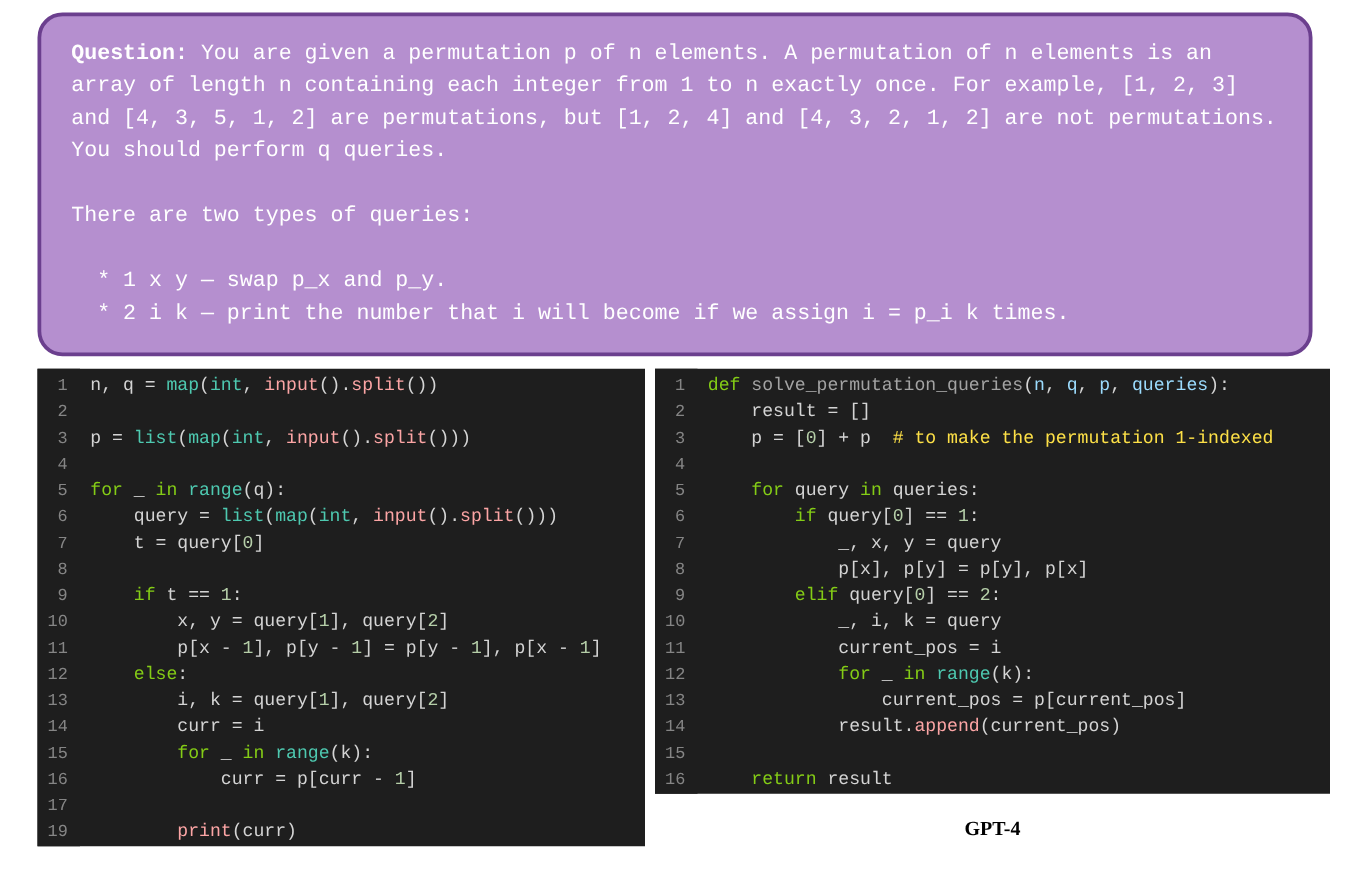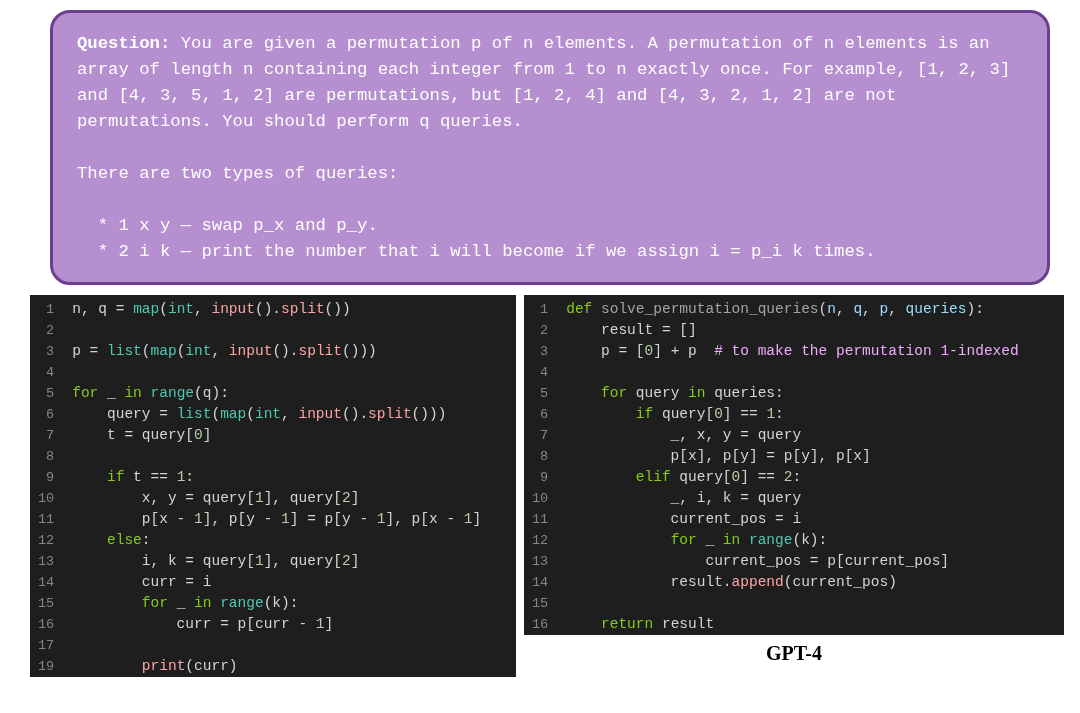--- a/index.html
+++ b/index.html
@@ -18,21 +18,20 @@
     background: #b58fcf;
     border: 3px solid #6b3f8e;
     border-radius: 20px;
     padding: 18px 24px;
     color: #ffffff;
     font-family: 'Courier New', monospace;
     font-size: 17.3px;
     line-height: 1.5;
     white-space: pre-wrap;
     margin-bottom: 10px;
-    margin-left: 20px;
   }
   .question-box .qlabel {
     font-weight: bold;
   }
   .code-panels {
     display: flex;
     gap: 8px;
     margin-top: 4px;
   }
   .code-block {
@@ -63,35 +62,35 @@
   }
   .code-content {
     padding: 4px 8px;
     white-space: pre;
     color: #d4d4d4;
     overflow: hidden;
   }
   .caption {
     text-align: center;
     font-family: 'Times New Roman', serif;
-    font-size: 20px;
+    font-size: 16px;
     font-weight: bold;
     color: #000;
-    margin-top: 7px;
+    margin-top: 20px;
   }
   .col {
     display: flex;
     flex-direction: column;
   }
   
   .kw { color: #84cc16; }        
   .fn { color: #fca5a5; }        
   .bi { color: #4ec9b0; }        
   .nm { color: #b5cea8; }        
-  .cm { color: #f0abfc; }        
+  .cm { color: #fde047; }        
   .va { color: #9cdcfe; }        
   .fnname { color: #a3a3a3; }
   .line { display: block; height: 21px; }
 </style>
 </head>
 <body>
 
 <div class="question-box"><span class="qlabel">Question:</span><span> You are given a permutation p of n elements. A permutation of n elements is an array of length n containing each integer from 1 to n exactly once. For example, [1, 2, 3] and [4, 3, 5, 1, 2] are permutations, but [1, 2, 4] and [4, 3, 2, 1, 2] are not permutations. You should perform q queries.</span>
 
 <span>There are two types of queries:</span>

